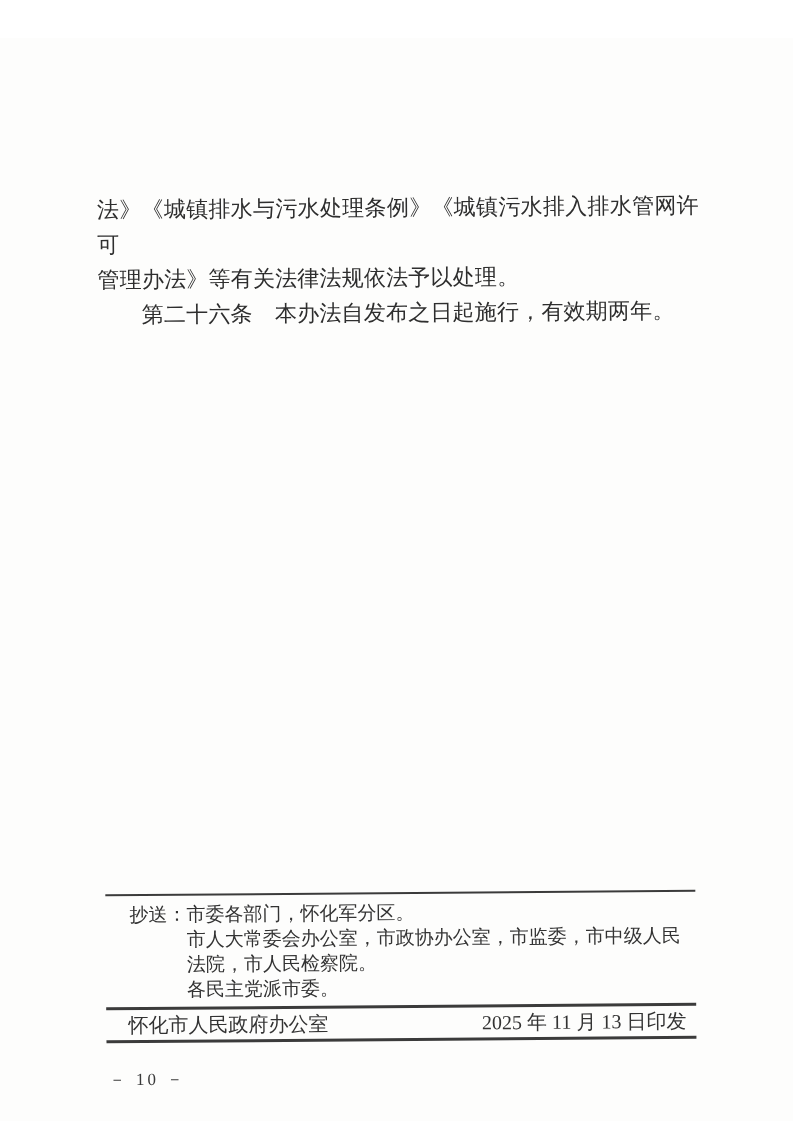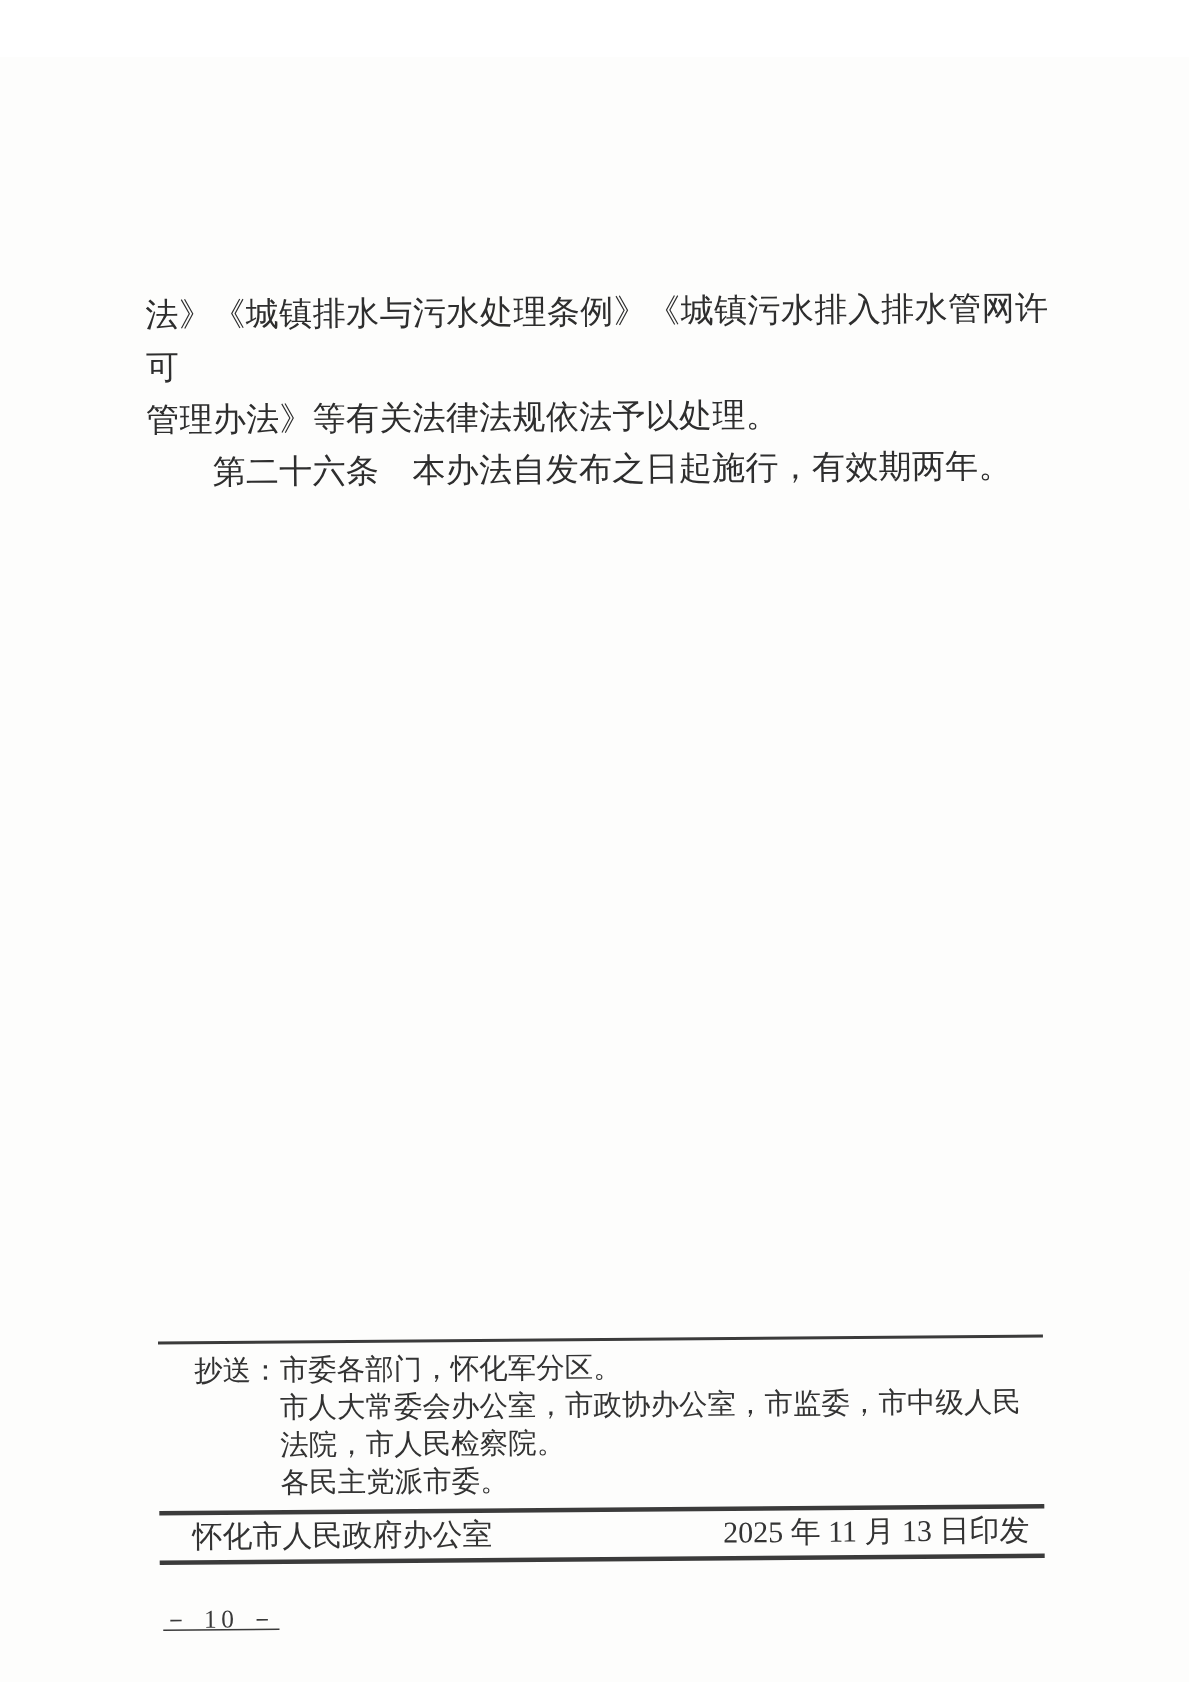--- a/index.html
+++ b/index.html
@@ -82,21 +82,20 @@
   }
   
   .page-number {
     position: absolute;
     left: 105px;
     top: 1028px;
     font-size: 17px;
     letter-spacing: 3px;
     color: #3a3a3a;
     font-family: "Liberation Serif", "DejaVu Serif", serif;
-    text-decoration: underline;
   }
 </style>
 </head>
 <body>
 
 <div class="sheet">
   <div class="scan-tilt">
 
     <div class="body-text">
       <div class="body-line-justify">法》《城镇排水与污水处理条例》《城镇污水排入排水管网许可</div>

